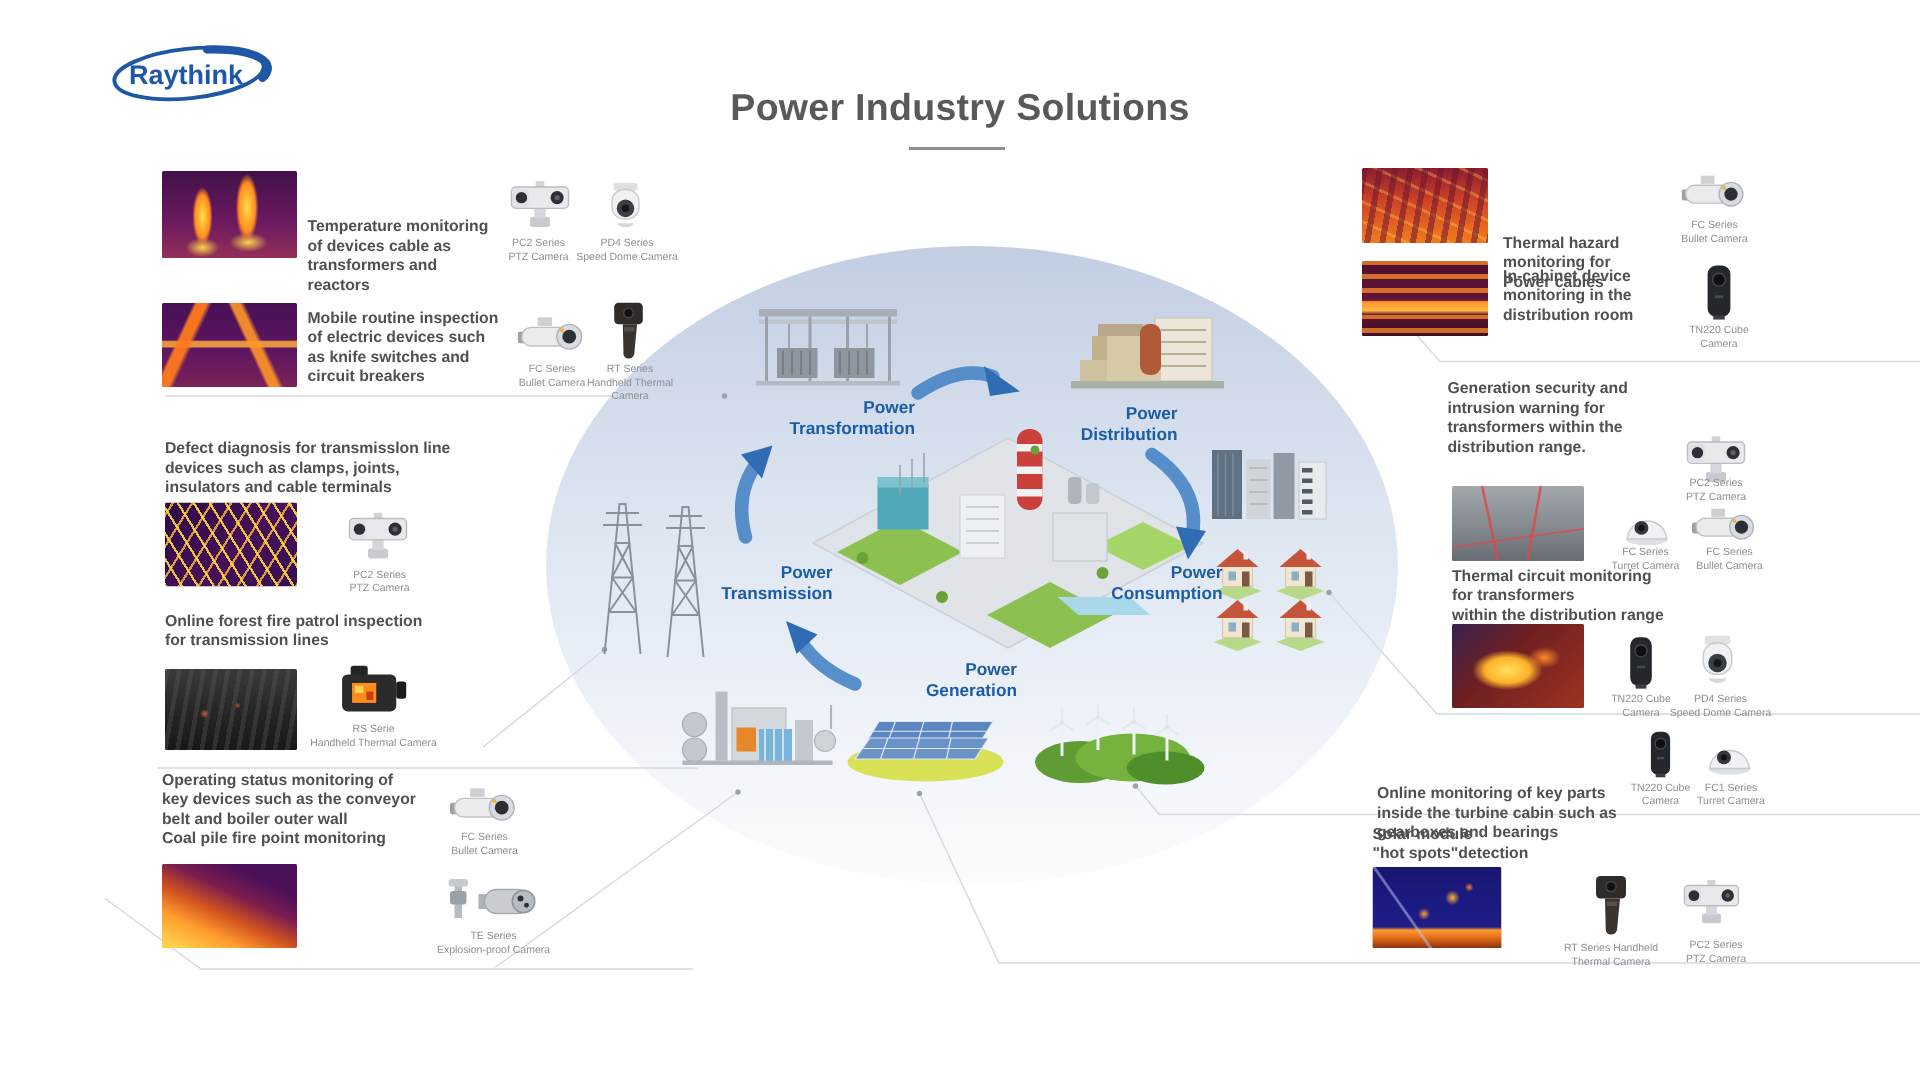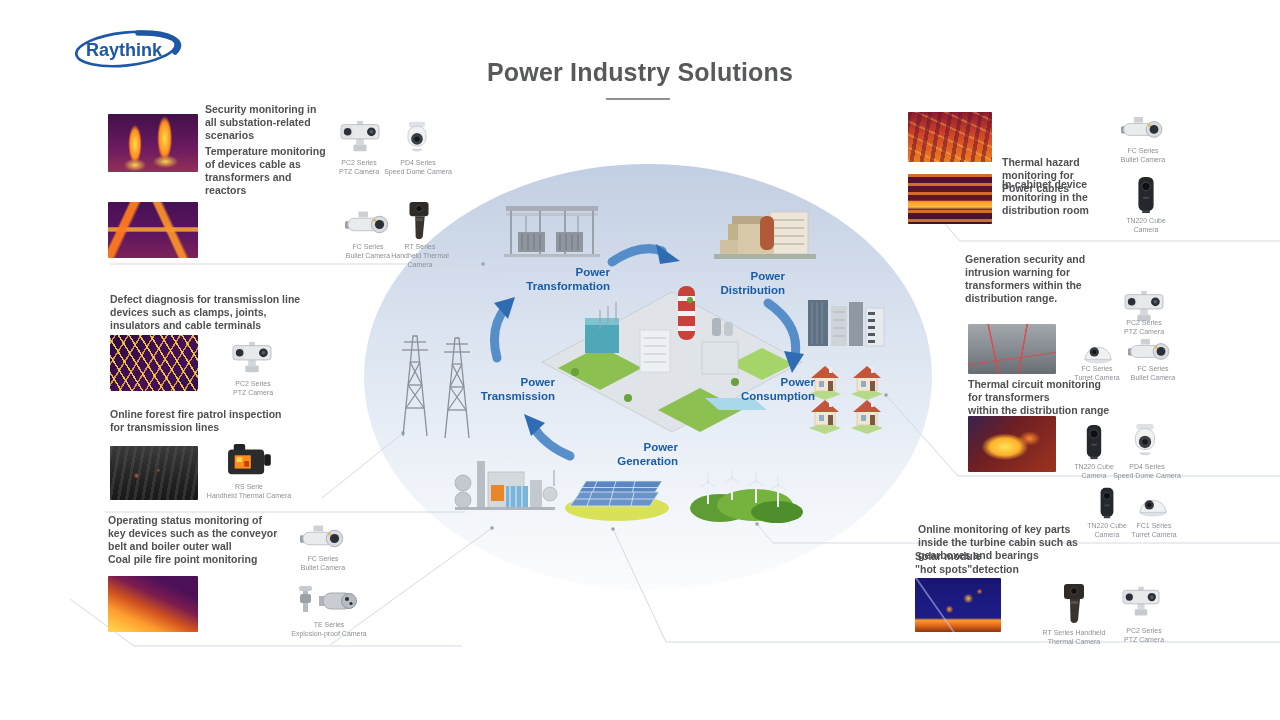--- a/index.html
+++ b/index.html
@@ -383,41 +383,42 @@
 Distribution</div>
 <div class="stage-label" style="left:455px;top:376px;width:100px;">Power
 Transmission</div>
 <div class="stage-label" style="left:715px;top:376px;width:100px;">Power
 Consumption</div>
 <div class="stage-label" style="left:578px;top:441px;width:100px;">Power
 Generation</div>
 
 <div class="panel" style="left:105px;top:100px;width:345px;height:96px;">
   <div class="thermal t1" style="left:3px;top:14px;width:90px;height:58px;"></div>
-  <div class="panel-text" style="left:100px;top:3px;width:155px;">Security monitoring in
-all substation-related
-scenarios</div>
   <div class="panel-text" style="left:100px;top:45px;width:155px;">Temperature monitoring
 of devices cable as
 transformers and
 reactors</div>
   <svg class="cam-icon" style="left:232px;top:18px;" width="46" height="38">
       <use href="#sym-ptz"></use>
     </svg>
   <div class="cam-label" style="left:218px;top:58px;width:72px;">PC2 Series
 PTZ Camera</div>
   <svg class="cam-icon" style="left:296px;top:20px;" width="32" height="36">
       <use href="#sym-dome"></use>
     </svg>
   <div class="cam-label" style="left:278px;top:58px;width:70px;">PD4 Series
 Speed Dome Camera</div>
 </div>
 
 <div class="panel" style="left:105px;top:198px;width:345px;height:70px;">
   <div class="thermal t2" style="left:3px;top:4px;width:90px;height:56px;"></div>
+  <div class="panel-text" style="left:100px;top:8px;width:165px;">Mobile routine inspection
+of electric devices such
+as knife switches and
+circuit breakers</div>
   <svg class="cam-icon" style="left:240px;top:12px;" width="46" height="28">
       <use href="#sym-bullet"></use>
     </svg>
   <div class="cam-label" style="left:228px;top:44px;width:70px;">FC Series
 Bullet Camera</div>
   <svg class="cam-icon" style="left:301px;top:2px;" width="26" height="40">
       <use href="#sym-handheld"></use>
     </svg>
   <div class="cam-label" style="left:282px;top:44px;width:66px;">RT Series
 Handheld Thermal

